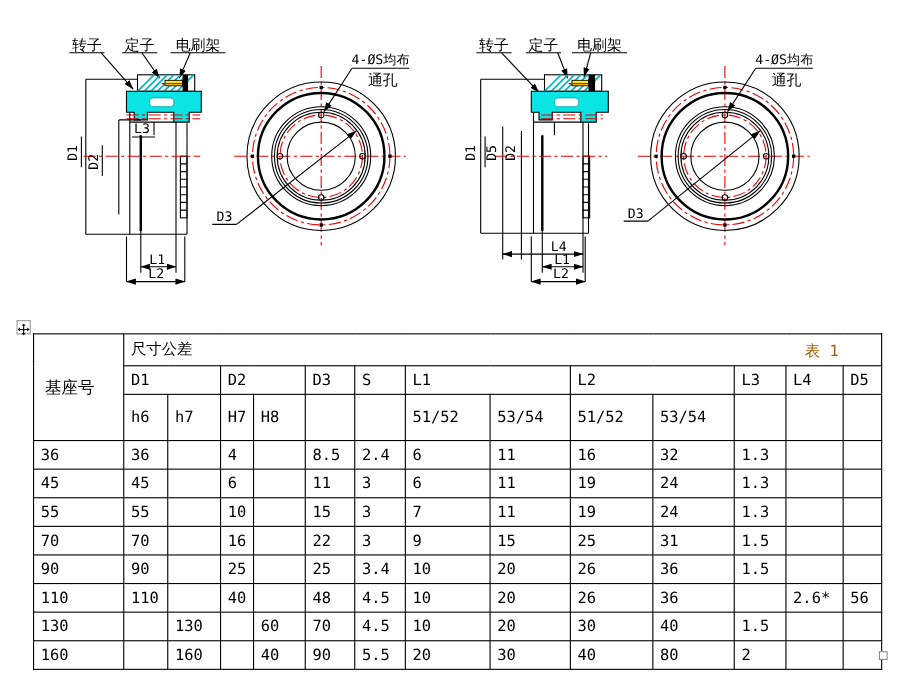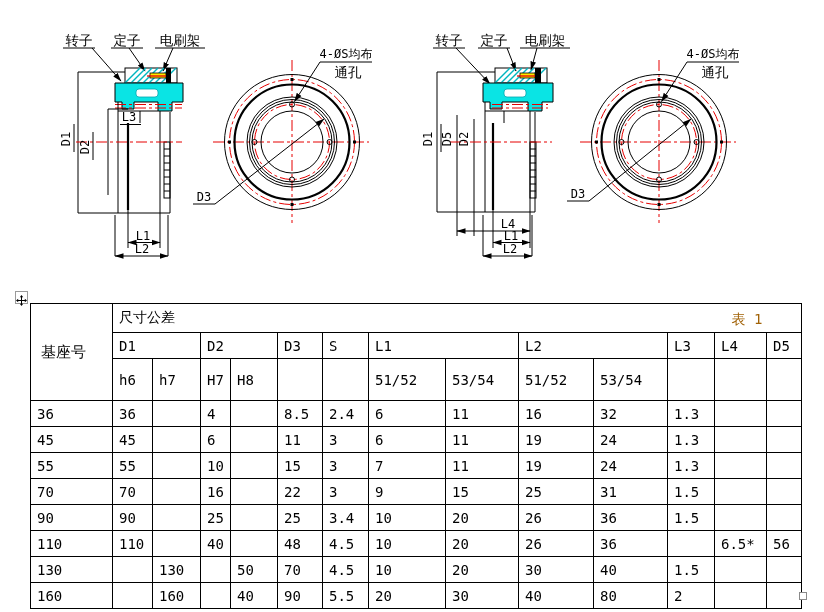--- a/index.html
+++ b/index.html
@@ -428,29 +428,29 @@
           <td></td>
           <td>40</td>
           <td></td>
           <td>48</td>
           <td>4.5</td>
           <td>10</td>
           <td>20</td>
           <td>26</td>
           <td>36</td>
           <td></td>
-          <td>6.5*</td>
+          <td>2.6*</td>
           <td>56</td>
         </tr>
         <tr class="rd">
           <td>130</td>
           <td></td>
           <td>130</td>
           <td></td>
-          <td>50</td>
+          <td>60</td>
           <td>70</td>
           <td>4.5</td>
           <td>10</td>
           <td>20</td>
           <td>30</td>
           <td>40</td>
           <td>1.5</td>
           <td></td>
           <td></td>
         </tr>

